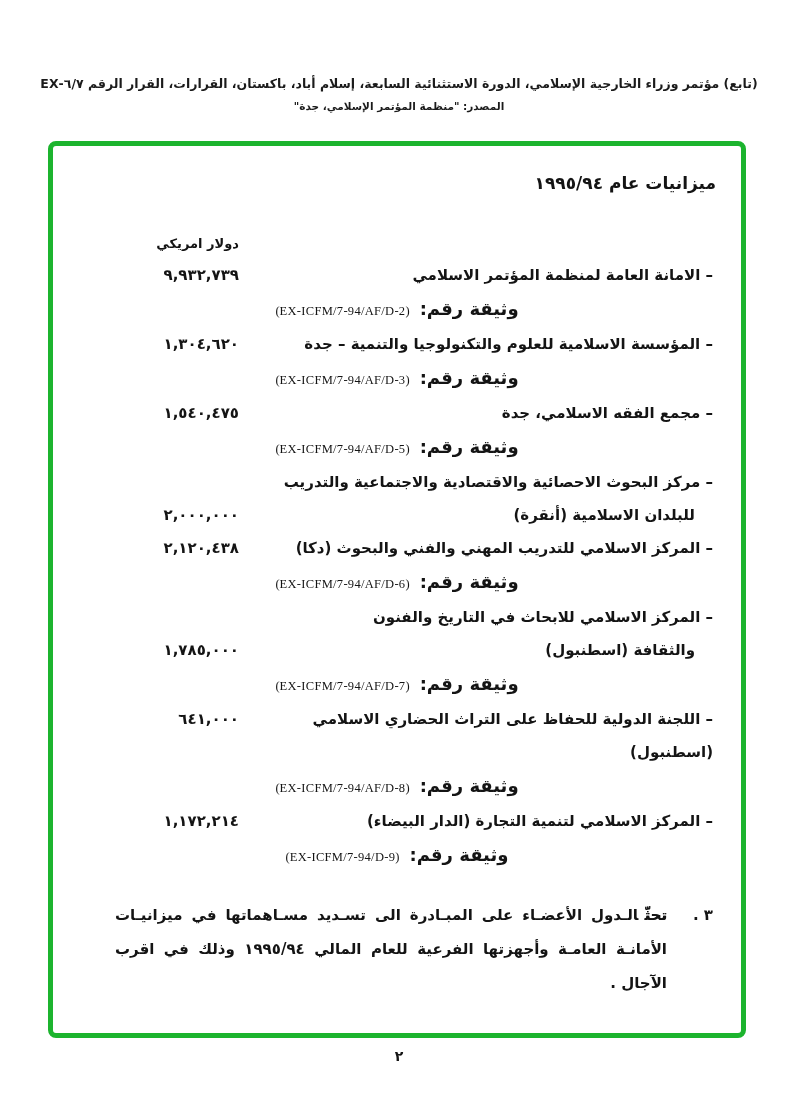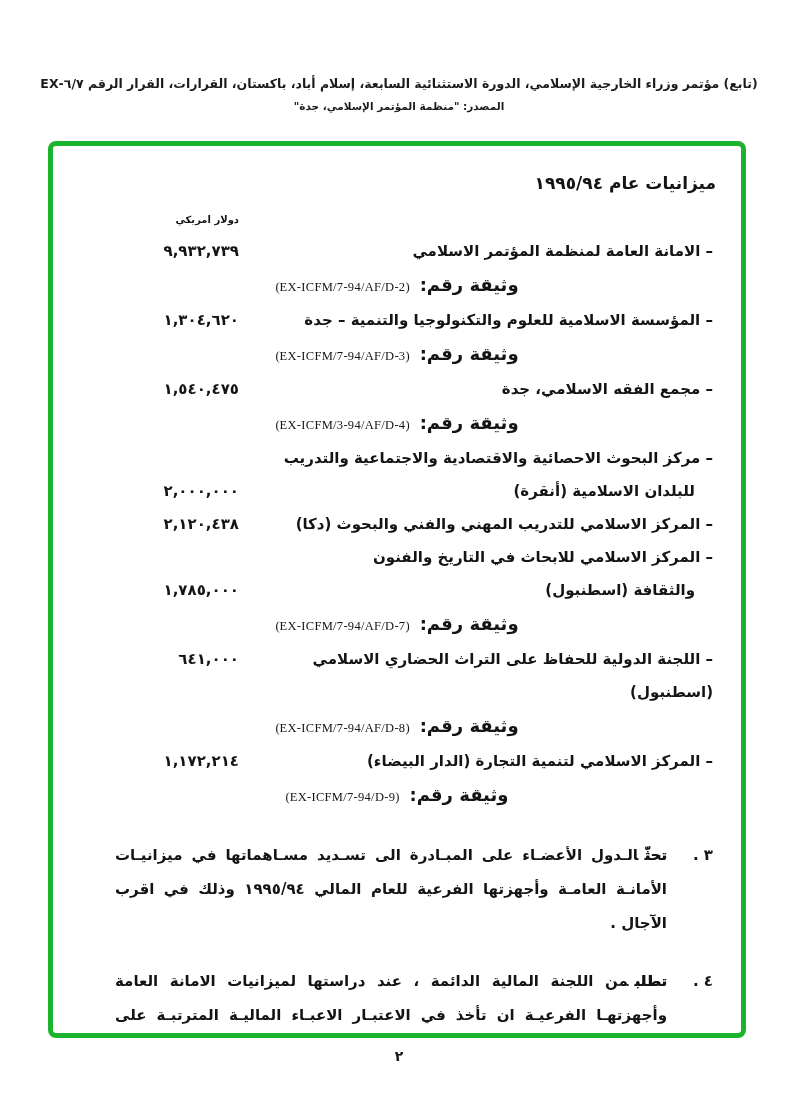--- a/index.html
+++ b/index.html
@@ -32,21 +32,21 @@
   .title {
     direction: rtl; text-align: right; position: relative; left: -25px;
     font-size: 17px; font-weight: 700; line-height: 24px; margin-bottom: 10px;
   }
 
   .row { display: flex; direction: ltr; line-height: 33px; }
   .amount {
     width: 186px; min-width: 186px; direction: ltr; text-align: right;
     font-size: 15px; font-weight: 700; letter-spacing: 1px;
   }
-  .currency { font-size: 10px; letter-spacing: 0; line-height: 30px; }
+  .currency { font-size: 13px; letter-spacing: 0; line-height: 30px; margin-top: 24px; }
   .org {
     flex: 1; direction: rtl; text-align: right; padding-right: 28px;
     font-size: 15px; font-weight: 700;
   }
   .org2 { padding-right: 46px; }
 
   .docline { direction: rtl; text-align: center; line-height: 33px; }
   .doc-ar { font-size: 18px; font-weight: 700; }
   .doc-latin {
     font-family: "Liberation Serif", "DejaVu Serif", serif;
@@ -103,35 +103,39 @@
         <span class="doc-ar">وثيقة رقم:</span>
         <span class="doc-latin" dir="ltr">(EX-ICFM/7-94/AF/D-3)</span>
       </div>
 
       <div class="row">
         <div class="amount">١,٥٤٠,٤٧٥</div>
         <div class="org">– مجمع الفقه الاسلامي، جدة</div>
       </div>
       <div class="docline">
         <span class="doc-ar">وثيقة رقم:</span>
-        <span class="doc-latin" dir="ltr">(EX-ICFM/3-94/AF/D-4)</span>
+        <span class="doc-latin" dir="ltr">(EX-ICFM/7-94/AF/D-5)</span>
       </div>
 
       <div class="row">
         <div class="amount"></div>
         <div class="org">– مركز البحوث الاحصائية والاقتصادية والاجتماعية والتدريب</div>
       </div>
       <div class="row">
         <div class="amount">٢,٠٠٠,٠٠٠</div>
         <div class="org org2">للبلدان الاسلامية (أنقرة)</div>
       </div>
 
       <div class="row">
         <div class="amount">٢,١٢٠,٤٣٨</div>
         <div class="org">– المركز الاسلامي للتدريب المهني والفني والبحوث (دكا)</div>
+      </div>
+      <div class="docline">
+        <span class="doc-ar">وثيقة رقم:</span>
+        <span class="doc-latin" dir="ltr">(EX-ICFM/7-94/AF/D-6)</span>
       </div>
 
       <div class="row">
         <div class="amount"></div>
         <div class="org">– المركز الاسلامي للابحاث في التاريخ والفنون</div>
       </div>
       <div class="row">
         <div class="amount">١,٧٨٥,٠٠٠</div>
         <div class="org org2">والثقافة (اسطنبول)</div>
       </div>

